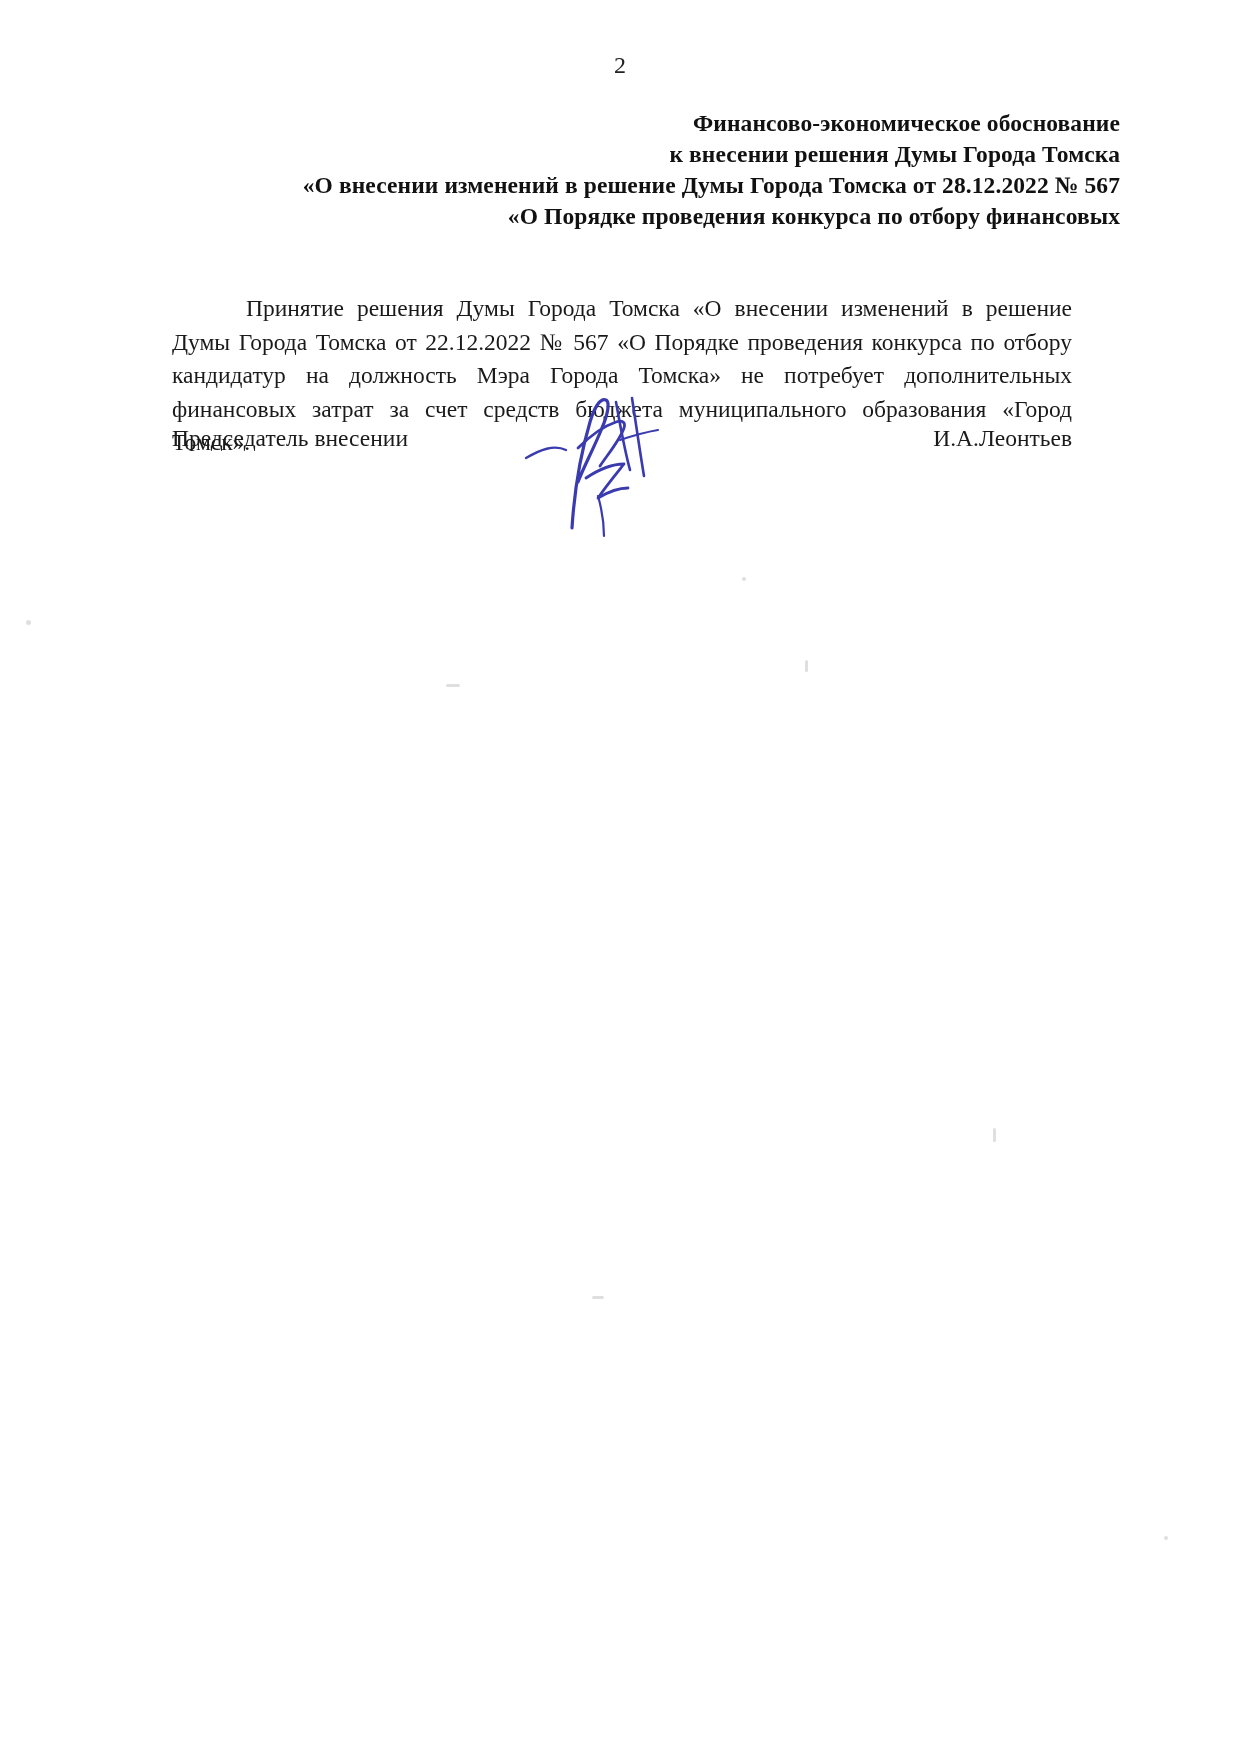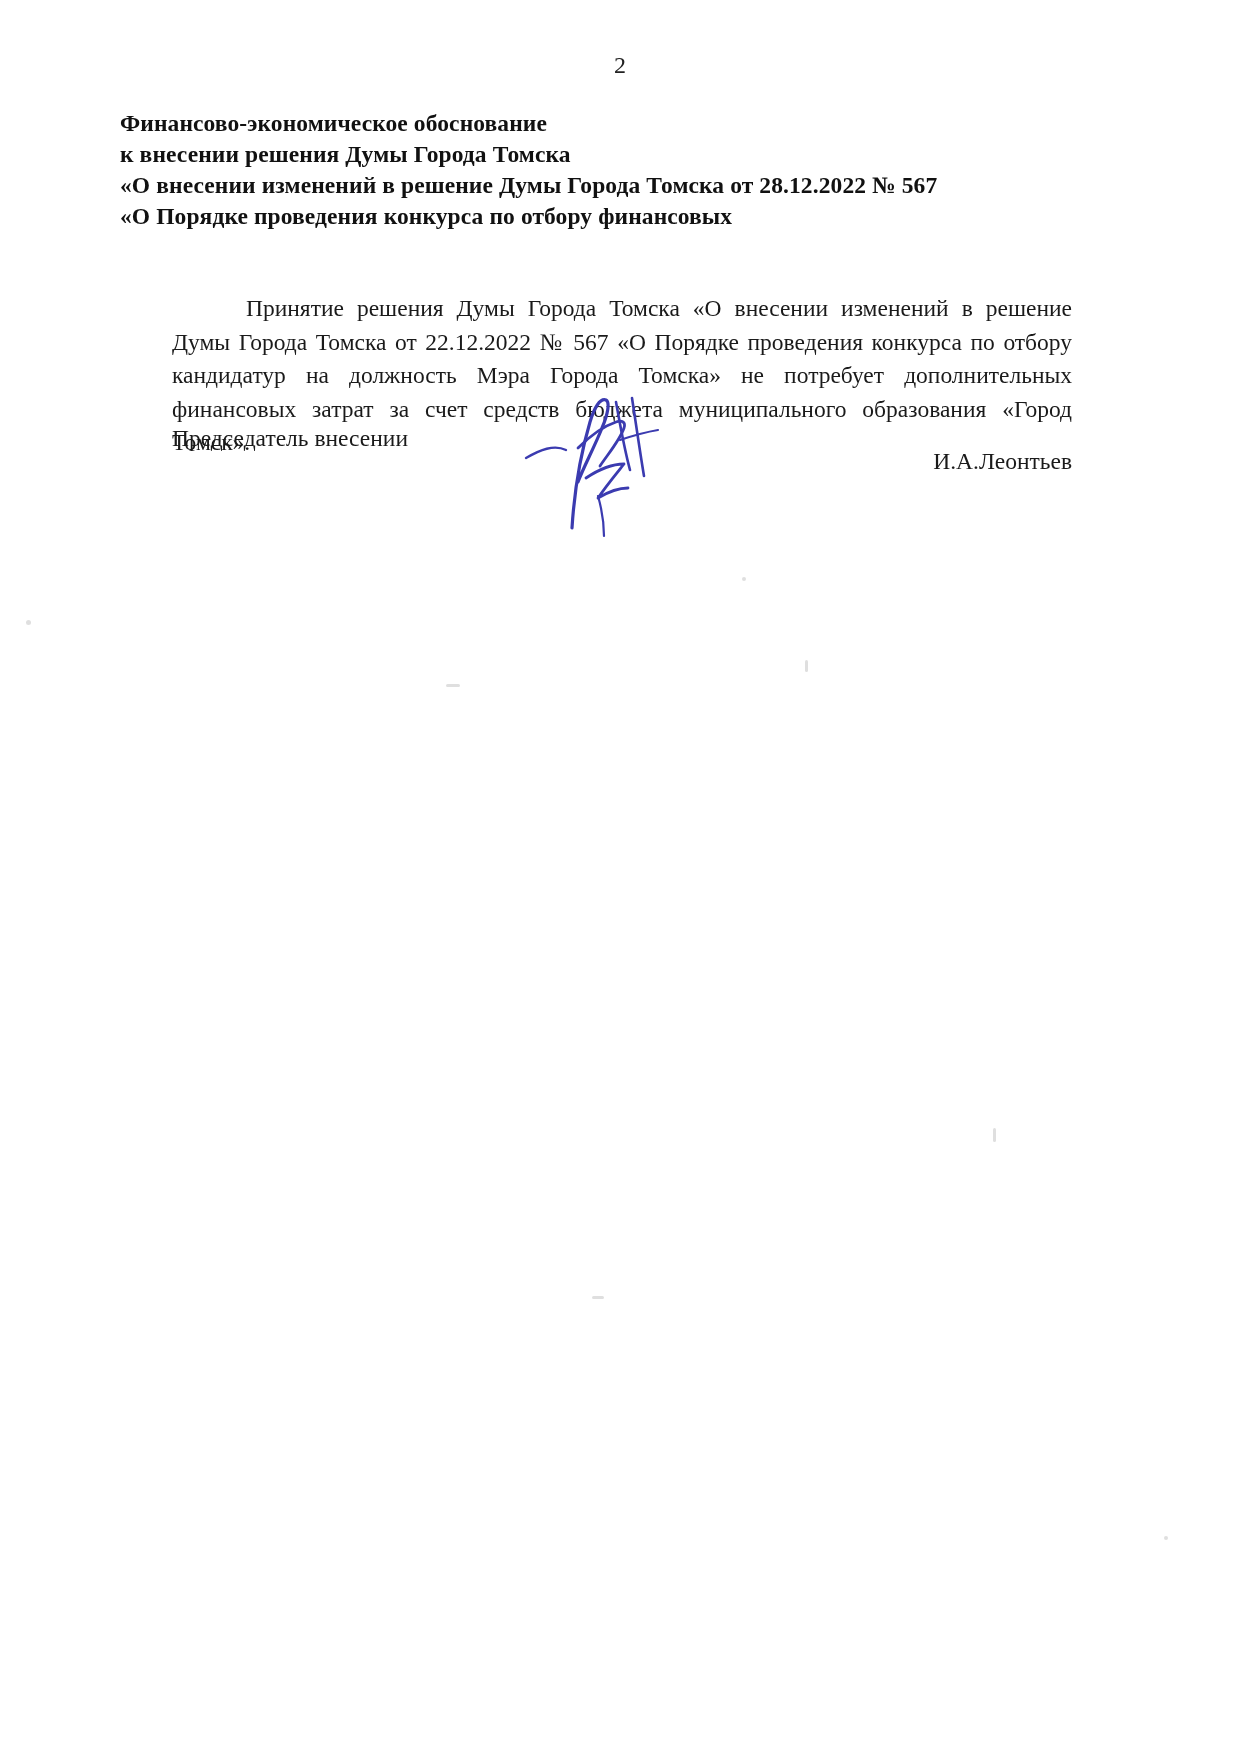--- a/index.html
+++ b/index.html
@@ -23,21 +23,21 @@
     width: 1240px;
     text-align: center;
     font-size: 24px;
     color: #222;
   }
   .title-block {
     position: absolute;
     top: 108px;
     left: 120px;
     width: 1000px;
-    text-align: left;
+    text-align: right;
     font-weight: bold;
     font-size: 23.5px;
     line-height: 31px;
     letter-spacing: 0.1px;
     color: #111;
   }
   .title-block .line {
     white-space: nowrap;
   }
   .body-text {
@@ -64,21 +64,20 @@
     position: absolute;
     left: 0;
     top: 0;
     white-space: nowrap;
   }
   .signature-row .name {
     position: absolute;
     right: 0;
     top: 0;
     white-space: nowrap;
-    margin-top: 23px;
   }
   .signature-mark {
     position: absolute;
     top: 378px;
     left: 520px;
     width: 180px;
     height: 160px;
     pointer-events: none;
   }
   .speck {

